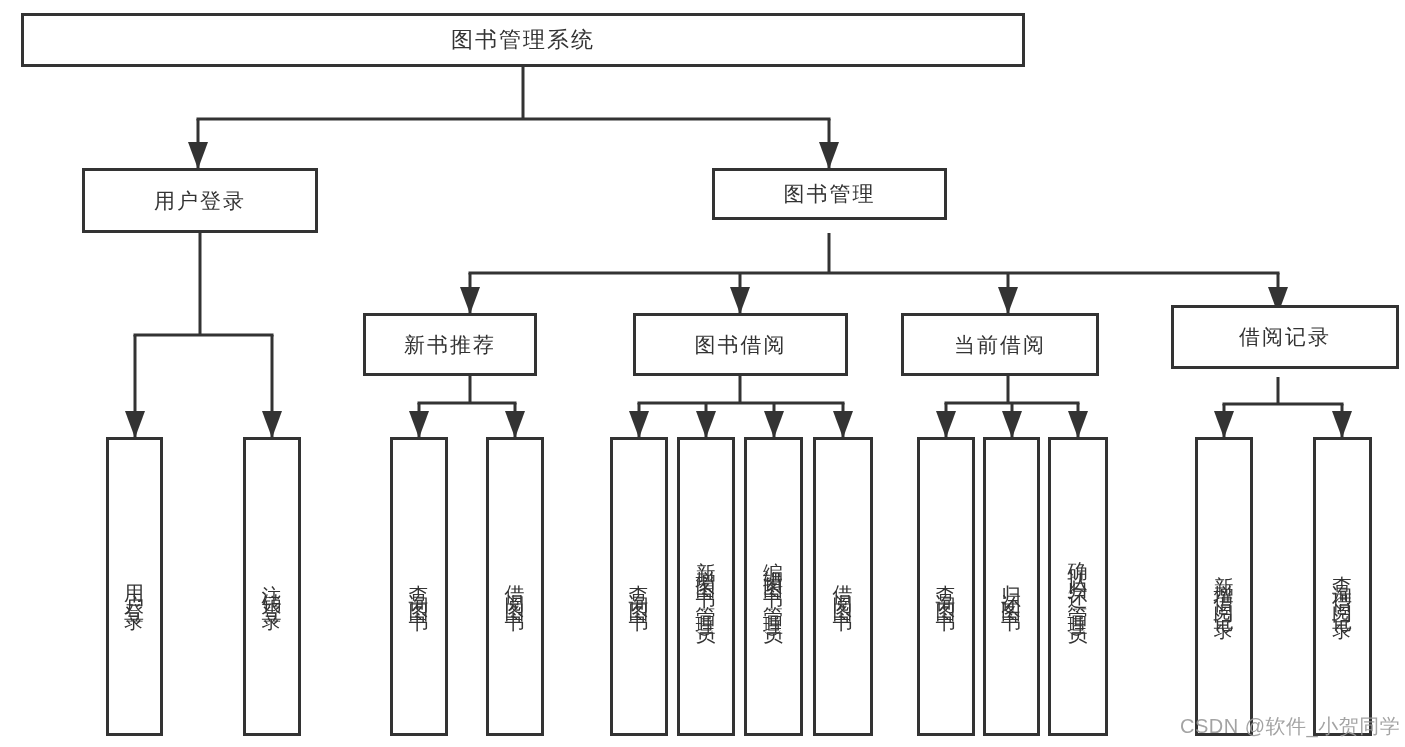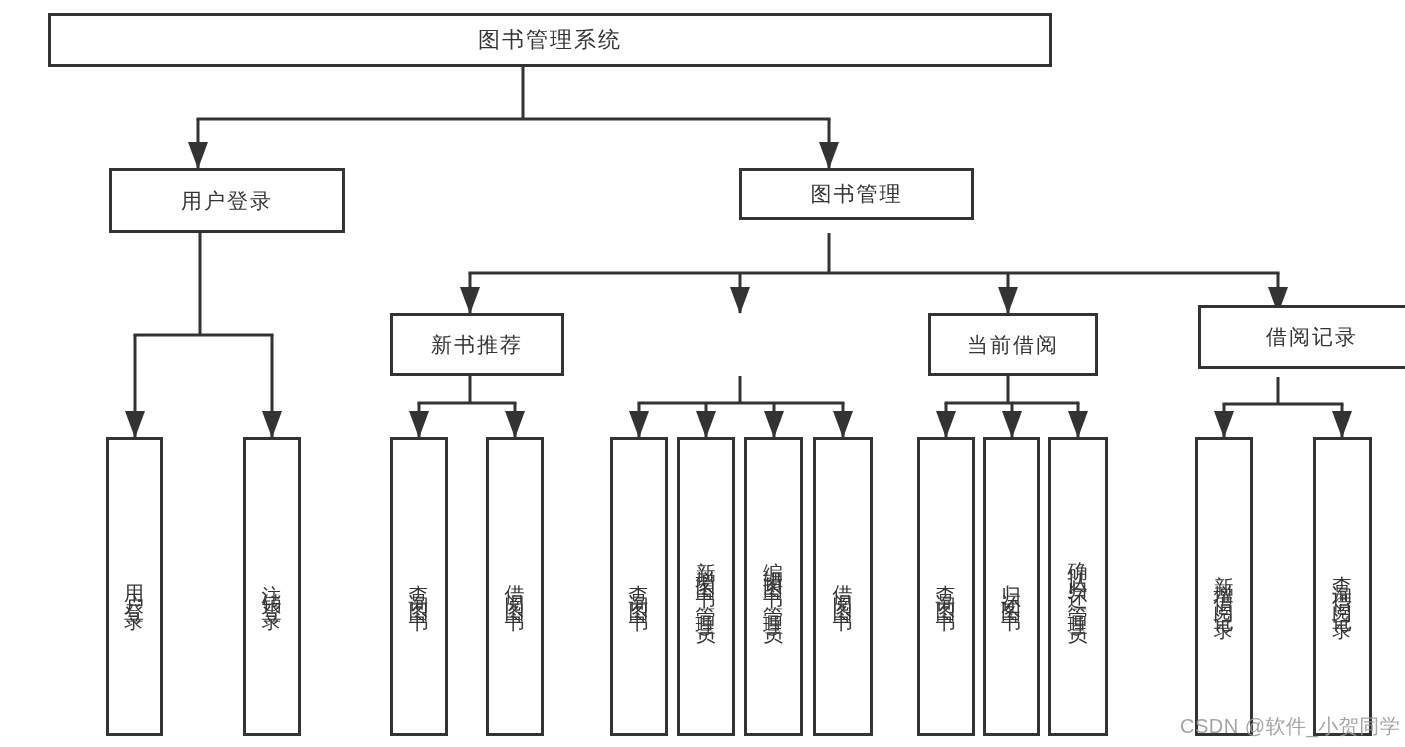--- a/index.html
+++ b/index.html
@@ -25,21 +25,20 @@
     background: #ffffff;
     display: flex;
     align-items: center;
     justify-content: center;
     text-align: center;
   }
   .hnode {
     font-size: 21px;
     letter-spacing: 2px;
     white-space: nowrap;
-    margin-left: 27px;
   }
   .rootnode { font-size: 22px; }
   .leaf {
     writing-mode: vertical-rl;
     text-orientation: mixed;
     font-size: 20px;
     letter-spacing: 9px;
     line-height: 1;
   }
   .watermark {
@@ -120,21 +119,22 @@
       <line x1="1342" y1="404" x2="1342" y2="437" marker-end="url(#ah)"></line>
     </g>
   </svg>
 
   <div class="node hnode rootnode" style="left:21px;top:13px;width:1004px;height:54px">图书管理系统</div>
 
   <div class="node hnode" style="left:82px;top:168px;width:236px;height:65px">用户登录</div>
   <div class="node hnode" style="left:712px;top:168px;width:235px;height:52px">图书管理</div>
 
   <div class="node hnode" style="left:363px;top:313px;width:174px;height:63px">新书推荐</div>
-  <div class="node hnode" style="left:901px;top:313px;width:170px;height:63px">当前借阅</div>
+  <div class="node hnode" style="left:633px;top:313px;width:215px;height:63px">图书借阅</div>
+  <div class="node hnode" style="left:901px;top:313px;width:198px;height:63px">当前借阅</div>
   <div class="node hnode" style="left:1171px;top:305px;width:228px;height:64px">借阅记录</div>
 
   <div class="node leaf" style="left:106px;top:437px;width:57px;height:299px">用户登录</div>
   <div class="node leaf" style="left:243px;top:437px;width:58px;height:299px">注销登录</div>
 
   <div class="node leaf" style="left:390px;top:437px;width:58px;height:299px">查询图书</div>
   <div class="node leaf" style="left:486px;top:437px;width:58px;height:299px">借阅图书</div>
 
   <div class="node leaf" style="left:610px;top:437px;width:58px;height:299px">查询图书</div>
   <div class="node leaf" style="left:677px;top:437px;width:58px;height:299px">新增图书（管理员）</div>

